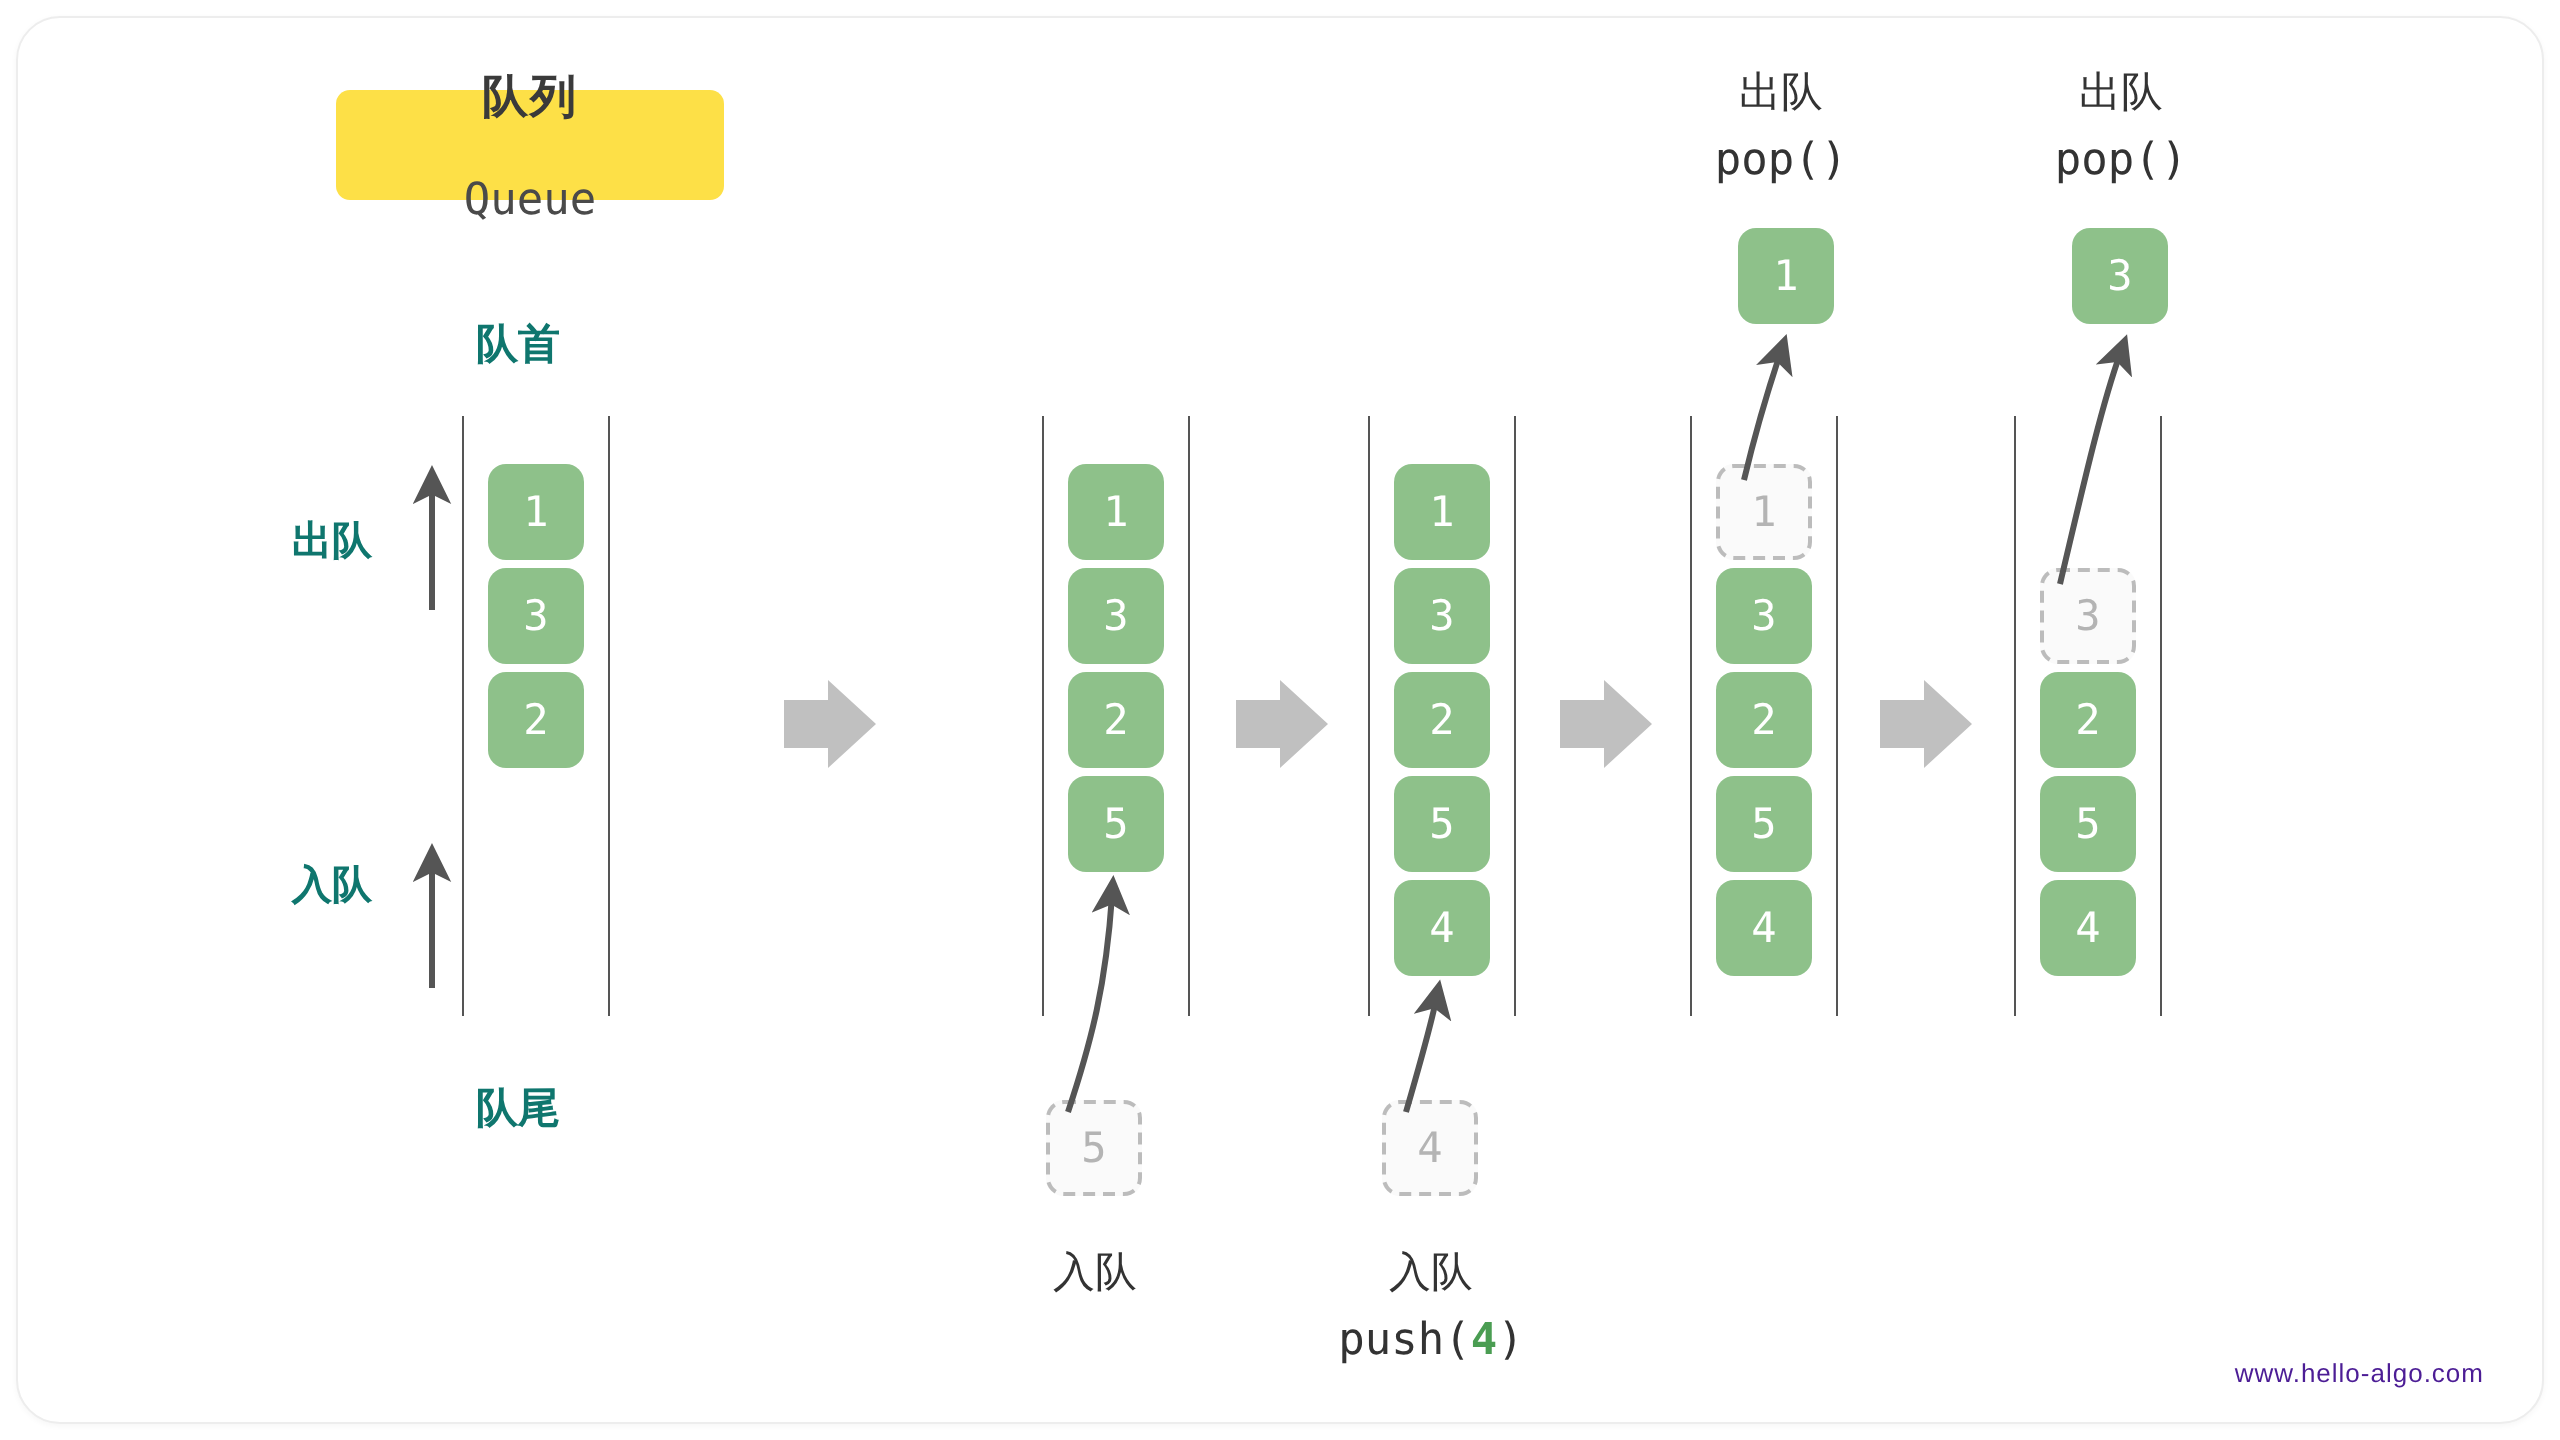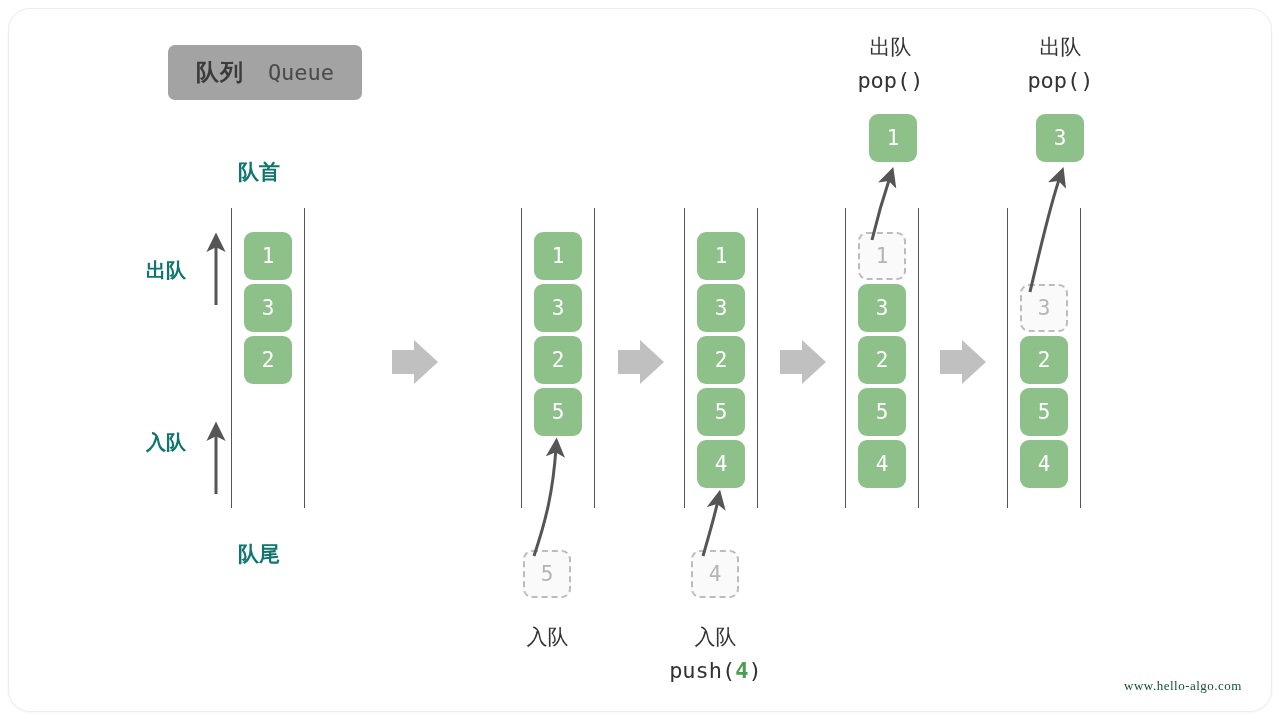--- a/index.html
+++ b/index.html
@@ -32,26 +32,27 @@
     box-shadow: 0 1px 3px rgba(0,0,0,0.04);
   }
 
   
   .title-badge {
     position: absolute;
     left: 168px;
     top: 45px;
     width: 194px;
     height: 55px;
-    background: #a3a3a3;
+    background: #fde047;
     border-radius: 7px;
     display: flex;
     align-items: center;
     justify-content: center;
     gap: 24px;
+    flex-direction: column;
   }
   .title-cn {
     font-size: 23px;
     font-weight: bold;
     color: #3a3a3a;
     letter-spacing: 1px;
   }
   .title-en {
     font-family: "DejaVu Sans Mono", monospace;
     font-size: 22px;
@@ -133,23 +134,23 @@
     top: 0;
     width: 1280px;
     height: 720px;
     pointer-events: none;
   }
 
   .watermark {
     position: absolute;
     right: 38px;
     bottom: 26px;
-    font-family: Liberation Serif, serif;
+    font-family: Liberation Sans, sans-serif;
     font-size: 13px;
-    color: #14532d;
+    color: #4c1d95;
     letter-spacing: 0.5px;
   }
 </style>
 </head>
 <body>
 
 <div id="canvas">
   <div class="card"></div>
 
   <div class="title-badge">

